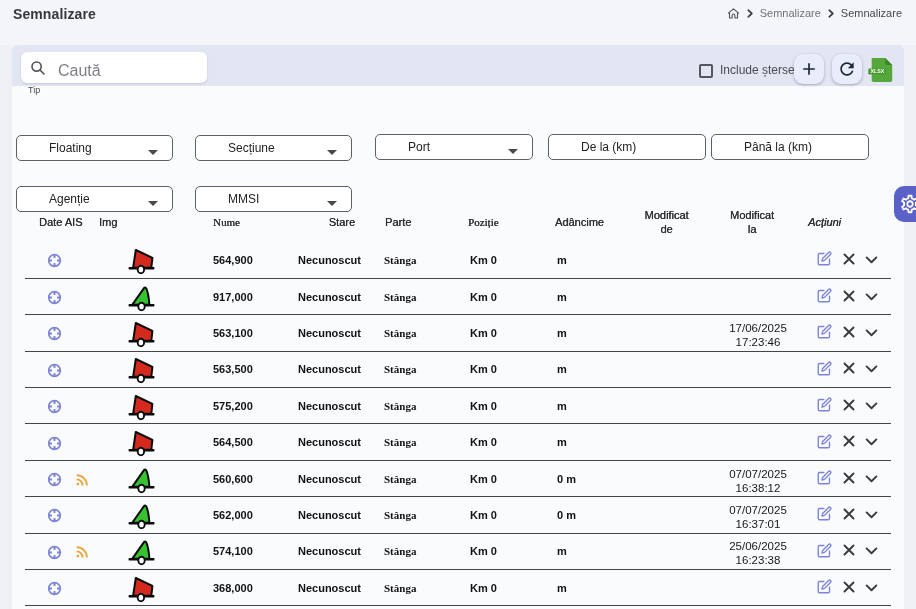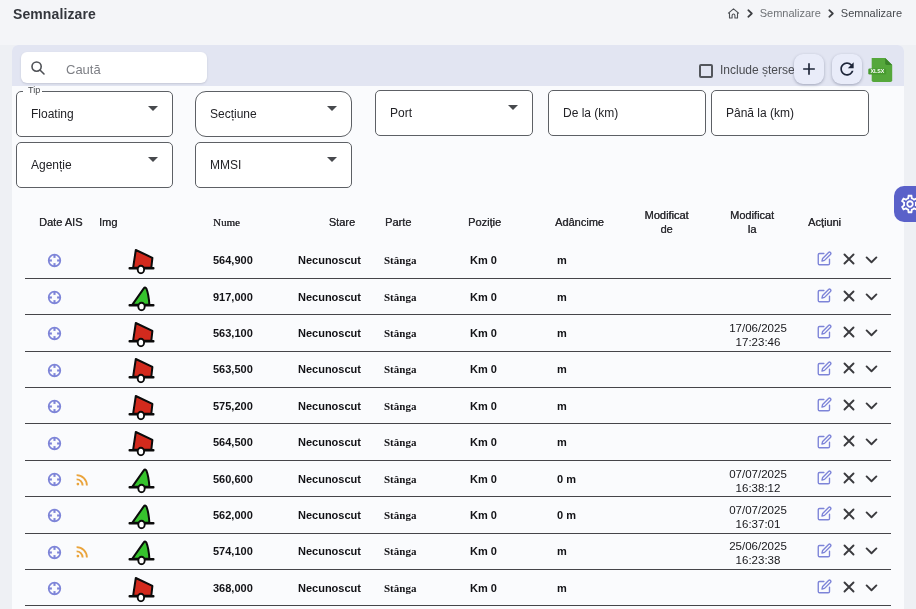--- a/index.html
+++ b/index.html
@@ -6,46 +6,46 @@
 html,body { width:916px; height:609px; overflow:hidden; }
 body { font-family:"Liberation Sans", sans-serif; background:#eef0f4; position:relative; }
 .topbar { position:absolute; left:0; top:0; width:916px; height:45px; background:#f4f5f8; }
 .title { position:absolute; left:13px; top:6px; font-size:14px; font-weight:700; color:#33363c; letter-spacing:0.1px; }
 .crumbs { position:absolute; right:14px; top:5px; height:16px; display:flex; align-items:center; gap:7px; font-size:11px; }
 .crumbs .c1 { color:#6f7276; }
 .crumbs .c2 { color:#46494e; }
 .card { position:absolute; left:12px; top:45px; width:892px; height:564px; background:#fafbfd; border-radius:6px 6px 0 0; }
 .search { position:absolute; left:9px; top:7px; width:186px; height:31px; background:#ffffff; border-radius:6px; box-shadow:0 1px 2px rgba(60,64,90,0.18); }
 .search svg { position:absolute; left:9px; top:8px; }
-.search .ph { position:absolute; left:37px; top:10px; font-size:13px; color:#7d7f85;margin-left:8px; }
+.search .ph { position:absolute; left:37px; top:10px; font-size:16px; color:#7d7f85; }
 .chk { position:absolute; left:687px; top:19px; width:14px; height:14px; border:2px solid #53565c; border-radius:2px; background:transparent; }
 .chklab { position:absolute; left:708px; top:18px; font-size:12px; color:#4a4c51; }
 .sqbtn { position:absolute; top:9px; width:30px; height:30px; background:#e9ecf9; border-radius:9px; box-shadow:0 1px 3px rgba(40,45,80,0.35); display:flex; align-items:center; justify-content:center; }
 .btn-plus { left:782px; }
 .btn-ref { left:820px; }
 .xlsx { position:absolute; left:853px; top:11px; }
 
-.fbox { position:absolute; height:46px; border:1px solid #5d6065; border-radius:5px; background:#fff; font-size:12px; color:#232327; display:flex; align-items:center; padding-left:14px; }
+.fbox { position:absolute; height:26px; border:1px solid #5d6065; border-radius:5px; background:#fff; font-size:12px; color:#232327; display:flex; align-items:center; padding-left:32px;margin-top:44px; }
 .fbox .arr { position:absolute; right:14px; top:14px; width:0; height:0; border-left:5px solid transparent; border-right:5px solid transparent; border-top:5px solid #47494d; }
 .tiplab { position:absolute; left:25px; top:85px; font-size:9px; color:#46484c; background:transparent; padding:0 3px; z-index:3; }
 .tipnotch { position:absolute; left:23px; top:90px; width:19px; height:2px; background:#fff; z-index:2; }
 
 table.grid { position:absolute; left:25px; top:202px; width:866px; border-collapse:collapse; table-layout:fixed; }
 table.grid th { font-size:11px; font-weight:500; color:#2e2e33; text-align:left; height:40px; vertical-align:middle; line-height:14.5px; padding:0; text-shadow:0.3px 0 0 #2e2e33; }
 table.grid td { height:36.4px; border-bottom:1.2px solid #454549; text-align:left; vertical-align:middle; font-size:11px; font-weight:700; color:#121216; padding:0; }
 table.grid th.h1 { padding-left:14px; }
 table.grid th.h2 { padding-right:5px; }
 table.grid th.h3 { padding-left:29px;font-family:Liberation Serif, serif; }
 table.grid th.h4 { padding-left:29px;text-align:right; }
 table.grid th.h5 { padding-left:30px; }
-table.grid th.h6 { padding-left:27px; }
+table.grid th.h6 { padding-left:27px;font-family:Liberation Serif, serif; }
 table.grid th.h7 { padding-left:22px; }
 table.grid th.h8 { text-align:center; }
 table.grid th.h9 { text-align:center; padding-left:6px; }
-table.grid th.hact { padding-left:19px; }
+table.grid th.hact { padding-left:19px;font-style:italic; }
 table.grid td.cicons { padding-left:22px; }
 table.grid td.cicons svg { vertical-align:middle; transform:translateY(1px); }
 table.grid td.cicons .rss { margin-left:13px; }
 table.grid td.cimg { text-align:center; }
 table.grid td.cimg svg { vertical-align:middle; transform:translateY(1.5px); }
 table.grid td.cnume { padding-left:29px; }
 table.grid td.cstare { padding-left:28px; }
 table.grid td.cparte { padding-left:29px;font-family:Liberation Serif, serif; }
 table.grid td.cpoz { padding-left:29px; }
 table.grid td.cadinc { padding-left:24px; }
@@ -102,21 +102,21 @@
       <path d="M20.2 2 l7 7 h-5.6 a1.4 1.4 0 0 1 -1.4 -1.4 z" fill="#3a8429"></path>
       <rect x="3.3" y="12.4" width="17.9" height="6.2" rx="1.3" fill="#479b2e"></rect>
       <text x="12.3" y="17.4" font-size="5.3" font-weight="bold" fill="#ffffff" text-anchor="middle" font-family="Liberation Sans, sans-serif">XLSX</text>
     </svg>
   </div>
 </div>
 
 <div class="tipnotch"></div>
 <div class="tiplab">Tip</div>
 <div class="fbox" style="left:16px; top:91px; width:157px;">Floating<span class="arr"></span></div>
-<div class="fbox" style="left:195px; top:91px; width:157px;border-radius:11px;">Secțiune<span class="arr"></span></div>
+<div class="fbox" style="left:195px; top:91px; width:157px;">Secțiune<span class="arr"></span></div>
 <div class="fbox" style="left:375px; top:90px; width:158px;">Port<span class="arr"></span></div>
 <div class="fbox" style="left:548px; top:90px; width:158px;">De la (km)</div>
 <div class="fbox" style="left:711px; top:90px; width:158px;">Până la (km)</div>
 <div class="fbox" style="left:16px; top:142px; width:157px;">Agenție<span class="arr"></span></div>
 <div class="fbox" style="left:195px; top:142px; width:157px;">MMSI<span class="arr"></span></div>
 
 <table class="grid">
 <colgroup>
 <col style="width:74px">
       <col style="width:85px">

